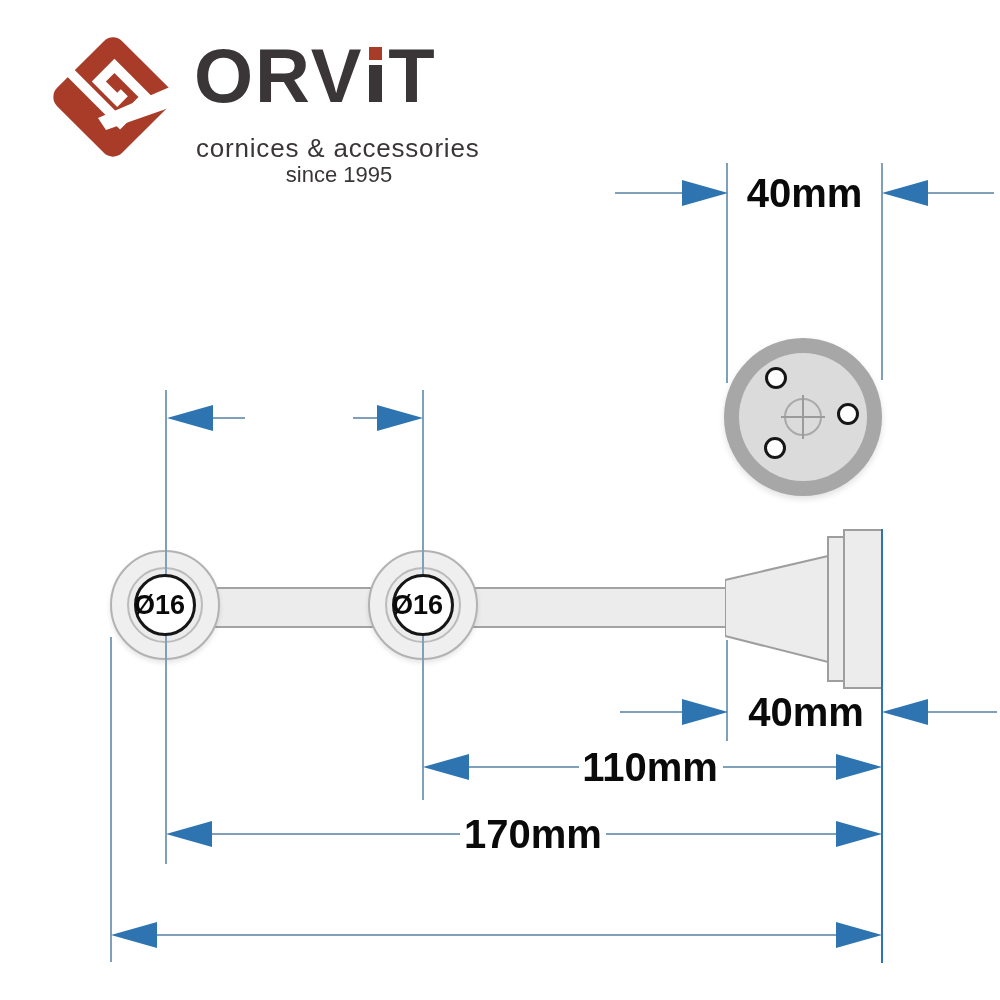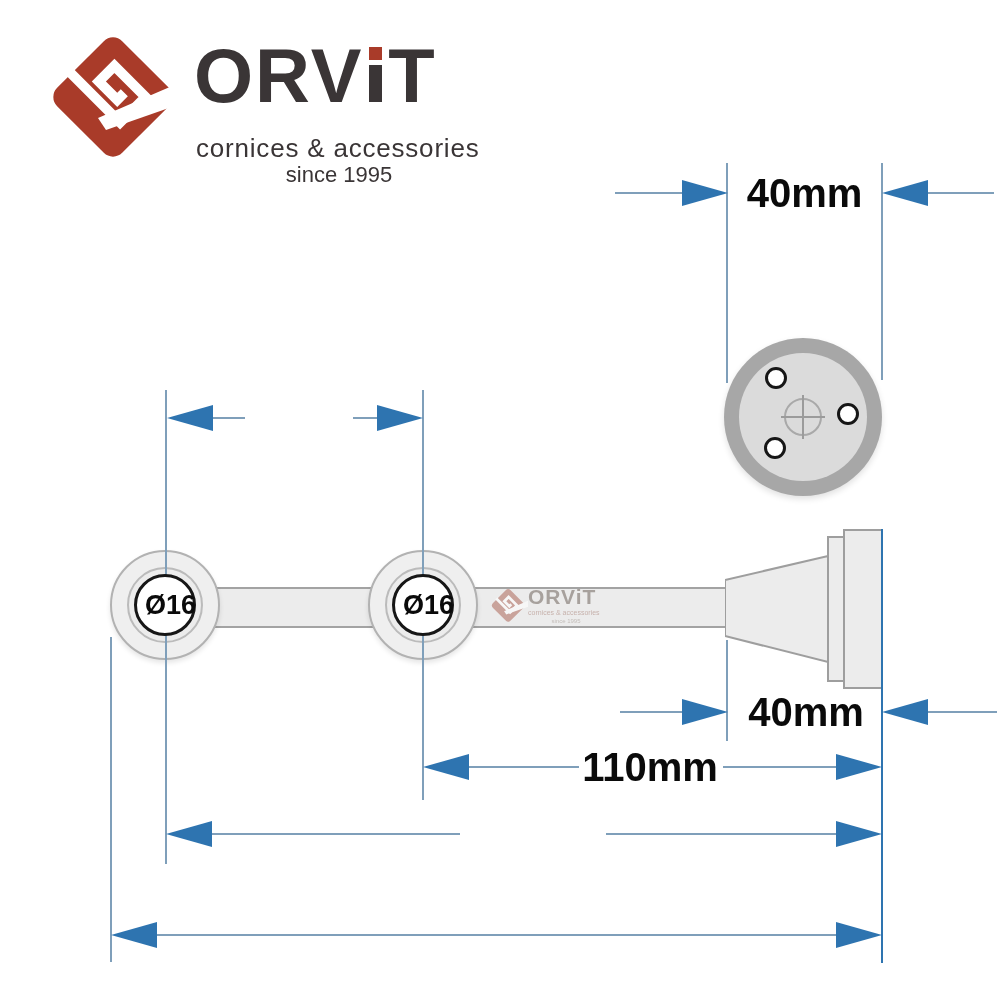--- a/index.html
+++ b/index.html
@@ -27,21 +27,21 @@
             font-size:40px;font-weight:700;color:#0a0a0a;white-space:nowrap;}
 
   
   .bar{position:absolute;left:165px;top:587px;width:562px;height:41px;background:#ececec;
        border:2px solid #a3a3a3;box-sizing:border-box;}
   .circ{position:absolute;border-radius:50%;box-sizing:border-box;}
   .holder-outer{width:110px;height:110px;background:#efefef;border:2px solid #b2b2b2;
                 box-shadow:0 3px 5px rgba(0,0,0,.10);}
   .holder-ring{width:76px;height:76px;background:#ececec;border:2px solid #bbbbbb;}
   .holder-inner{width:62px;height:62px;background:#ffffff;border:3px solid #161616;}
-  .holder-label{position:absolute;width:62px;height:62px;line-height:62px;text-align:right;
+  .holder-label{position:absolute;width:62px;height:62px;line-height:62px;text-align:left;
                 font-size:27px;font-weight:700;color:#0a0a0a;}
 
   
   .tv-outer{left:724px;top:338px;width:158px;height:158px;background:#a7a7a7;
             box-shadow:0 3px 6px rgba(0,0,0,.12);}
   .tv-inner{left:739px;top:353px;width:128px;height:128px;background:#dbdbdb;}
   .tv-hole{width:22px;height:22px;background:#ffffff;border:3px solid #161616;}
   .tv-cross-c{left:784px;top:398px;width:38px;height:38px;border:2px solid #a9a9a9;}
   .tv-cross-h{left:781px;top:416px;width:44px;height:2px;background:#9b9b9b;}
   .tv-cross-v{left:802px;top:395px;width:2px;height:44px;background:#9b9b9b;}
@@ -71,32 +71,20 @@
   <div class="since">since 1995</div>
 
   <div class="bar"></div>
 
   <svg class="abs" style="left:725px;top:529px;" width="159" height="161" viewBox="0 0 159 161">
     <polygon points="0,51 103,27 103,133 0,107" fill="#ececec" stroke="#9e9e9e" stroke-width="2"></polygon>
     <rect x="103" y="8" width="16" height="144" fill="#ececec" stroke="#9e9e9e" stroke-width="2"></rect>
     <rect x="119" y="1" width="38" height="158" fill="#ececec" stroke="#9e9e9e" stroke-width="2"></rect>
   </svg>
 
-  <div class="wm">
-    <svg width="38" height="44" viewBox="0 0 140 150" style="position:absolute;left:0;top:1px;">
-      <g transform="rotate(45 67 73)">
-        <rect x="21" y="27" width="92" height="92" rx="13" fill="#b5776b"></rect>
-        <path d="M 18 86 L 90 86 L 90 50 L 46 50 L 46 72 L 72 72 L 72 62" fill="none" stroke="#ffffff" stroke-width="10"></path>
-      </g>
-      <polygon points="52,94 140,56 140,78 60,106" fill="#ffffff"></polygon>
-    </svg>
-    <div class="wm-brand">ORViT</div>
-    <div class="wm-tag">cornices &amp; accessories</div>
-    <div class="wm-since">since 1995</div>
-  </div>
 
   <div class="circ holder-outer abs" style="left:110px;top:550px;"></div>
   <div class="circ holder-ring abs" style="left:127px;top:567px;"></div>
 
   <div class="circ holder-outer abs" style="left:368px;top:550px;"></div>
   <div class="circ holder-ring abs" style="left:385px;top:567px;"></div>
 
   <div class="ext" style="left:110px;top:637px;height:325px;"></div>
   <div class="ext" style="left:165px;top:390px;height:474px;"></div>
   <div class="ext" style="left:422px;top:390px;height:410px;"></div>
@@ -137,20 +125,21 @@
   <div class="dline" style="left:928px;top:711px;width:69px;"></div>
 
   <div class="arr l" style="left:423px;top:754px;"></div>
   <div class="dline" style="left:469px;top:766px;width:110px;"></div>
   <div class="dimlabel" style="left:575px;top:742px;width:150px;">110mm</div>
   <div class="dline" style="left:723px;top:766px;width:113px;"></div>
   <div class="arr r" style="left:836px;top:754px;"></div>
 
   <div class="arr l" style="left:166px;top:821px;"></div>
   <div class="dline" style="left:212px;top:833px;width:248px;"></div>
+  <div class="dimlabel" style="left:458px;top:809px;width:150px;">170mm</div>
   <div class="dline" style="left:606px;top:833px;width:230px;"></div>
   <div class="arr r" style="left:836px;top:821px;"></div>
 
   <div class="arr l" style="left:111px;top:922px;"></div>
   <div class="dline" style="left:157px;top:934px;width:679px;"></div>
   <div class="arr r" style="left:836px;top:922px;"></div>
 
 </div>
 
 </body></html>

